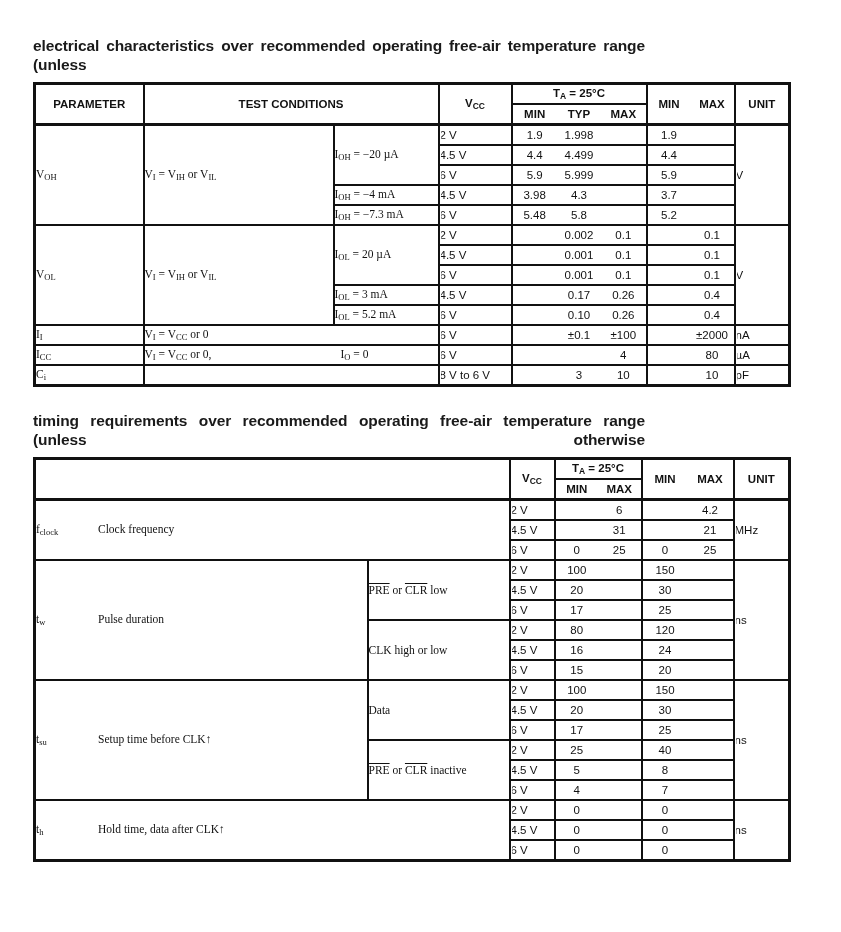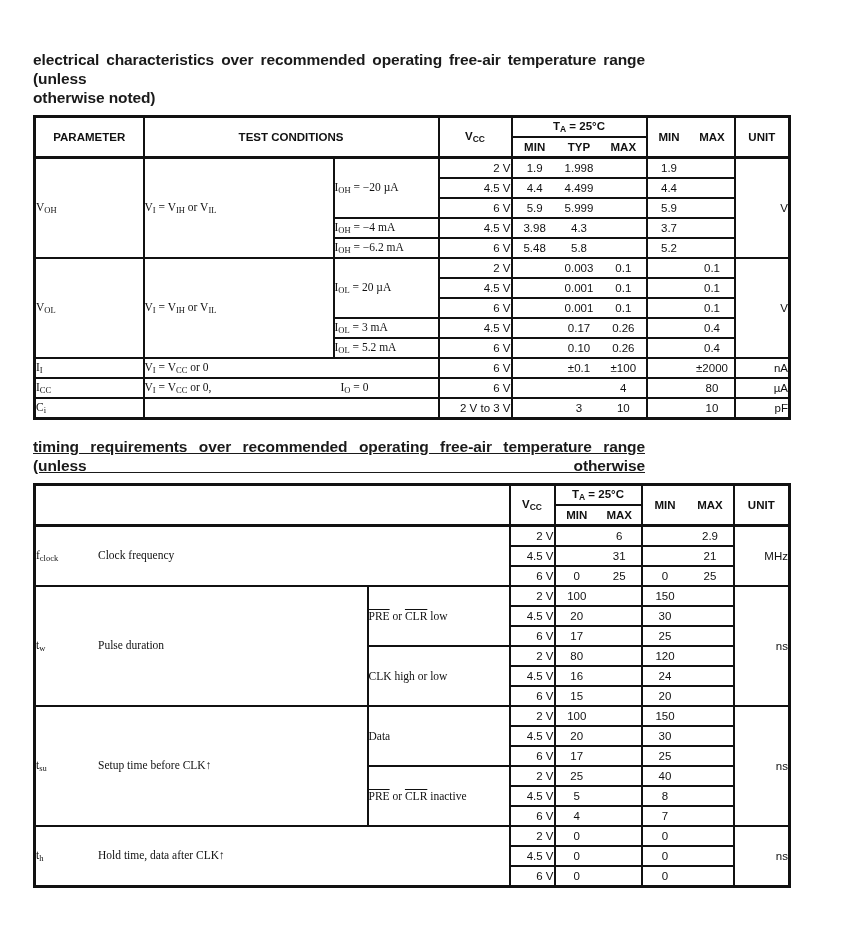--- a/index.html
+++ b/index.html
@@ -1,47 +1,46 @@
 <!DOCTYPE html>
 <html><head>
 <meta charset="utf-8">
 <style>
   html,body{margin:0;padding:0;background:#fff;}
   .page{width:841px;height:932px;background:#ffffff;color:#1a1a1a;position:relative;
         font-family:"Liberation Sans",sans-serif;overflow:hidden;}
-  .content{position:absolute;left:33px;top:50px;width:612px;}
+  .content{position:absolute;left:33px;top:36px;width:612px;}
   .doc-title{font-weight:bold;font-size:15.5px;line-height:19px;letter-spacing:-0.1px;color:#1a1a1a;}
   .jl{text-align:justify;text-align-last:justify;}
   .t{border-collapse:collapse;table-layout:fixed;width:755px;border:3px solid #111;margin-top:8px;}
   .t td{border:2px solid #111;height:18px;padding:0;font-size:11.5px;vertical-align:middle;
         overflow:hidden;white-space:nowrap;color:#111;}
   .hc{font-weight:bold;text-align:center;font-size:11px;}
   .hb{border-bottom:3px solid #111 !important;}
   .pl{padding-left:6px;text-align:left;font-family:Liberation Serif, serif;}
-  .c{text-align:right;}
+  .c{text-align:left;border-radius:8px;}
   .rel{position:relative;}
   .g2,.g3{display:grid;width:100%;}
   .g3{grid-template-columns:1fr 1fr 1fr;}
   .g2{grid-template-columns:1fr 1fr;}
   .g2 span,.g3 span{text-align:center;display:block;}
   .sub{font-size:0.74em;vertical-align:-0.26em;}
   .ov{text-decoration:overline;}
   .psym{display:inline-block;width:62px;}
   .io0{position:absolute;left:196px;top:50%;transform:translateY(-50%);}
-  .mt{margin-top:17px;text-decoration:underline;}
+  .mt{margin-top:24px;}
 </style>
 </head>
 <body>
 
 <div class="page">
 <div class="content">
 
   <div class="doc-title">
     <div class="jl">electrical characteristics over recommended operating free-air temperature range (unless</div>
-    <div>otherwise noted)</div>
   </div>
 
   <table class="t">
     <colgroup>
       <col style="width:109px">
           <col style="width:190px">
           <col style="width:105px">
           <col style="width:73px">
       <col style="width:135px">
           <col style="width:88px">
@@ -134,21 +133,21 @@
               </div>
             </td>
       <td>
               <div class="g2">
                 <span>3.7</span>
                 <span></span>
               </div>
             </td>
     </tr>
     <tr>
-      <td class="pl"><span>I</span><span class="sub">OH</span><span> = −6.2 mA</span></td>
+      <td class="pl"><span>I</span><span class="sub">OH</span><span> = −7.3 mA</span></td>
       <td class="c">6 V</td>
       <td>
               <div class="g3">
                 <span>5.48</span>
                 <span>5.8</span>
                 <span></span>
               </div>
             </td>
       <td>
               <div class="g2">
@@ -159,21 +158,21 @@
     </tr>
 
     <tr>
       <td rowspan="5" class="pl"><span>V</span><span class="sub">OL</span></td>
       <td rowspan="5" class="pl"><span>V</span><span class="sub">I</span><span> = V</span><span class="sub">IH</span><span> or V</span><span class="sub">IL</span></td>
       <td rowspan="3" class="pl"><span>I</span><span class="sub">OL</span><span> = 20 µA</span></td>
       <td class="c">2 V</td>
       <td>
               <div class="g3">
                 <span></span>
-                <span>0.003</span>
+                <span>0.002</span>
                 <span>0.1</span>
               </div>
             </td>
       <td>
               <div class="g2">
                 <span></span>
                 <span>0.1</span>
               </div>
             </td>
       <td rowspan="5" class="c">V</td>
@@ -279,21 +278,21 @@
               <div class="g2">
                 <span></span>
                 <span>80</span>
               </div>
             </td>
       <td class="c">µA</td>
     </tr>
     <tr>
       <td class="pl"><span>C</span><span class="sub">i</span></td>
       <td colspan="2" class="pl"></td>
-      <td class="c">2 V to 3 V</td>
+      <td class="c">8 V to 6 V</td>
       <td>
               <div class="g3">
                 <span></span>
                 <span>3</span>
                 <span>10</span>
               </div>
             </td>
       <td>
               <div class="g2">
                 <span></span>
@@ -345,21 +344,21 @@
       <td class="c">2 V</td>
       <td>
               <div class="g2">
                 <span></span>
                 <span>6</span>
               </div>
             </td>
       <td>
               <div class="g2">
                 <span></span>
-                <span>2.9</span>
+                <span>4.2</span>
               </div>
             </td>
       <td rowspan="3" class="c">MHz</td>
     </tr>
     <tr>
       <td class="c">4.5 V</td>
       <td>
               <div class="g2">
                 <span></span>
                 <span>31</span>

